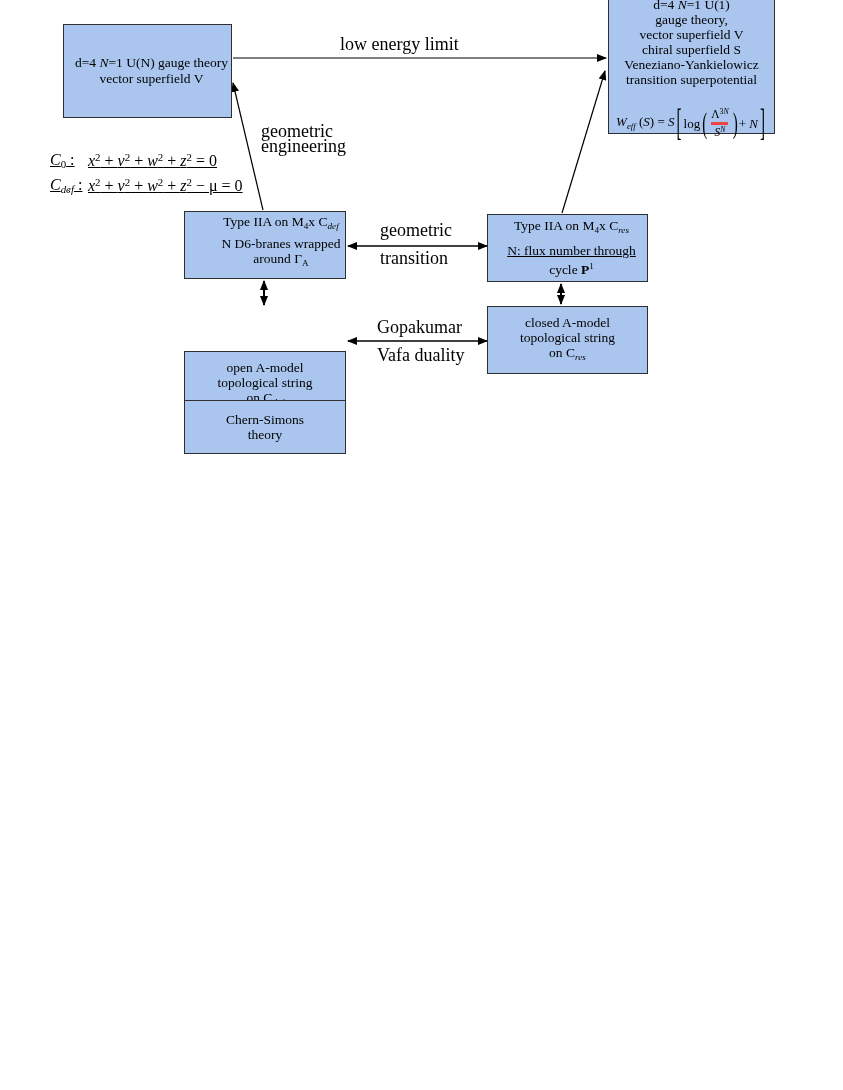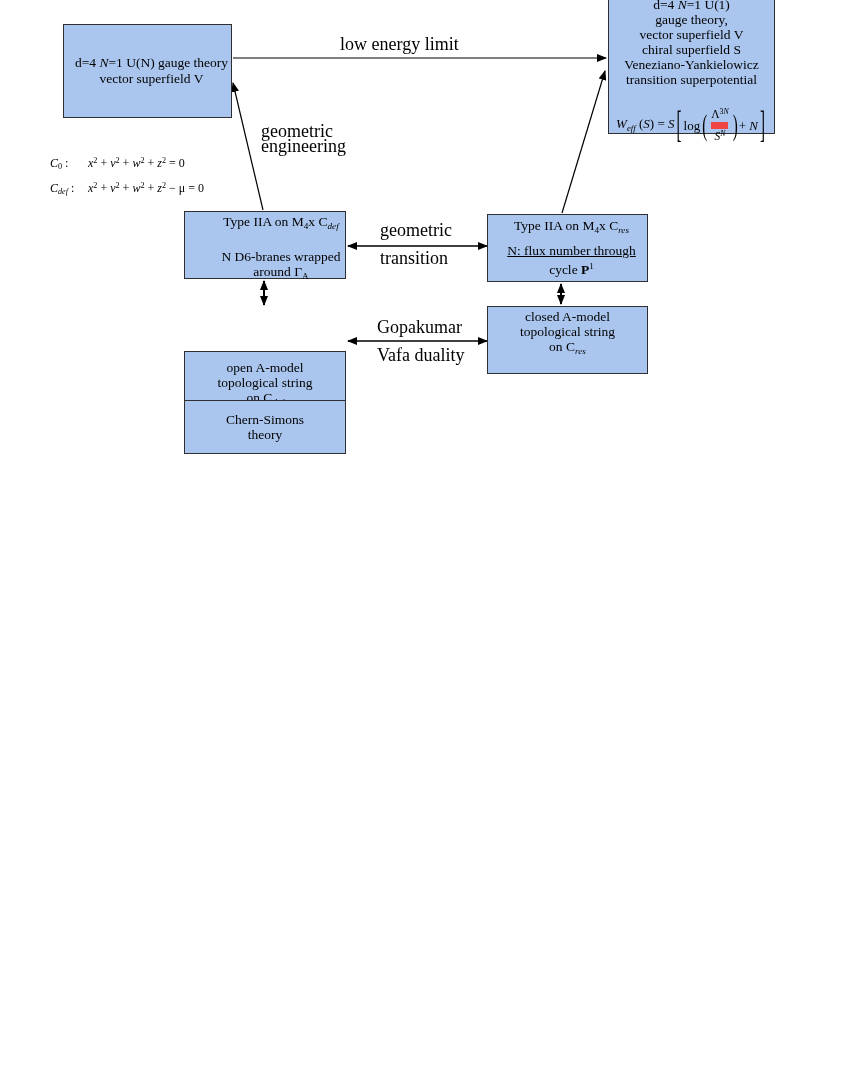--- a/index.html
+++ b/index.html
@@ -25,32 +25,32 @@
   .box-left-text{display:flex;flex-direction:column;justify-content:center;padding-left:8px;}
   .box-center-text{text-align:center;}
   .lbl{position:absolute;font-size:18px;line-height:15px;white-space:nowrap;}
   .seg-i{font-style:italic;}
   .seg-b{font-weight:bold;}
   .seg-sub{font-size:0.68em;vertical-align:-0.3em;}
   .seg-isub{font-size:0.68em;vertical-align:-0.3em;font-style:italic;}
   .seg-sup{font-size:0.68em;vertical-align:0.5em;}
   .seg-isup{font-size:0.68em;vertical-align:0.5em;font-style:italic;}
   
-  .eqline{display:flex;align-items:center;font-size:12px;height:25px;}
+  .eqline{display:flex;align-items:flex-start;font-size:16px;height:25px;text-decoration:underline;}
   .eqlabel{display:inline-block;width:38px;}
   
   .formula{
     display:flex;align-items:center;justify-content:center;
     margin-top:20px;font-size:13px;line-height:1;font-family:Liberation Serif, serif;
   }
   .delim{display:inline-block;font-size:15px;line-height:1;}
   .brack{transform:scaleY(2.55);margin:0 2px;}
   .paren{transform:scaleY(2.0);margin:0 1px;}
   .frac{display:inline-flex;flex-direction:column;align-items:center;font-size:11.5px;line-height:1.2;}
-  .frac .den{border-top:7px solid #ef4444;padding:0 3px;}
+  .frac .den{border-top:3px solid #ef4444;padding:0 3px;}
   .frac .num{padding:0 3px;}
   .flog{margin-right:1px;}
 </style>
 </head>
 <body>
 
 <div id="canvas">
 
   <svg id="arrow-layer" viewBox="0 0 843 1090" xmlns="http://www.w3.org/2000/svg">
     <defs>
@@ -101,37 +101,37 @@
       <span><span class="seg-i">x</span><span class="seg-sup">2</span><span> + </span><span class="seg-i">v</span><span class="seg-sup">2</span><span> + </span><span class="seg-i">w</span><span class="seg-sup">2</span><span> + </span><span class="seg-i">z</span><span class="seg-sup">2</span><span> = 0</span></span>
     </div>
     <div class="eqline">
       <span class="eqlabel"><span class="seg-i">C</span><span class="seg-isub">def</span><span> :</span></span>
       <span><span class="seg-i">x</span><span class="seg-sup">2</span><span> + </span><span class="seg-i">v</span><span class="seg-sup">2</span><span> + </span><span class="seg-i">w</span><span class="seg-sup">2</span><span> + </span><span class="seg-i">z</span><span class="seg-sup">2</span><span> − μ = 0</span></span>
     </div>
   </div>
 
   <div class="box box-left-text" style="left:184px;top:211px;width:162px;height:68px;justify-content:flex-start;padding-top:3px;line-height:14.5px;padding-left:32px;">
     <div class="bline"><span>Type IIA on M</span><span class="seg-sub">4</span><span>x C</span><span class="seg-isub">def</span></div>
-    <div class="bline" style="margin-top:17px;">N D6-branes wrapped</div>
+    <div class="bline" style="margin-top:4px;">N D6-branes wrapped</div>
     <div class="bline"><span>around Γ</span><span class="seg-sub">A</span></div>
   </div>
 
   <div class="box box-left-text" style="left:487px;top:214px;width:161px;height:68px;justify-content:flex-start;padding-top:4px;line-height:14.5px;">
     <div class="bline"><span>Type IIA on M</span><span class="seg-sub">4</span><span>x C</span><span class="seg-isub">res</span></div>
     <div class="bline" style="margin-top:7px;text-decoration:underline;">N: flux number through</div>
     <div class="bline"><span>cycle </span><span class="seg-b">P</span><span class="seg-sup">1</span></div>
   </div>
 
   <div class="box box-center-text" style="left:184px;top:307px;width:162px;height:67px;padding-top:8px;margin-top:44px;">
     <div class="bline">open A-model</div>
     <div class="bline">topological string</div>
     <div class="bline"><span>on C</span><span class="seg-isub">def</span></div>
   </div>
 
-  <div class="box box-center-text" style="left:487px;top:306px;width:161px;height:68px;padding-top:2px;">
+  <div class="box box-center-text" style="left:487px;top:306px;width:161px;height:68px;padding-top:8px;">
     <div class="bline">closed A-model</div>
     <div class="bline">topological string</div>
     <div class="bline"><span>on C</span><span class="seg-isub">res</span></div>
   </div>
 
   <div class="box box-center-text" style="left:184px;top:400px;width:162px;height:54px;display:flex;flex-direction:column;justify-content:center;">
     <div class="bline">Chern-Simons</div>
     <div class="bline">theory</div>
   </div>
 

